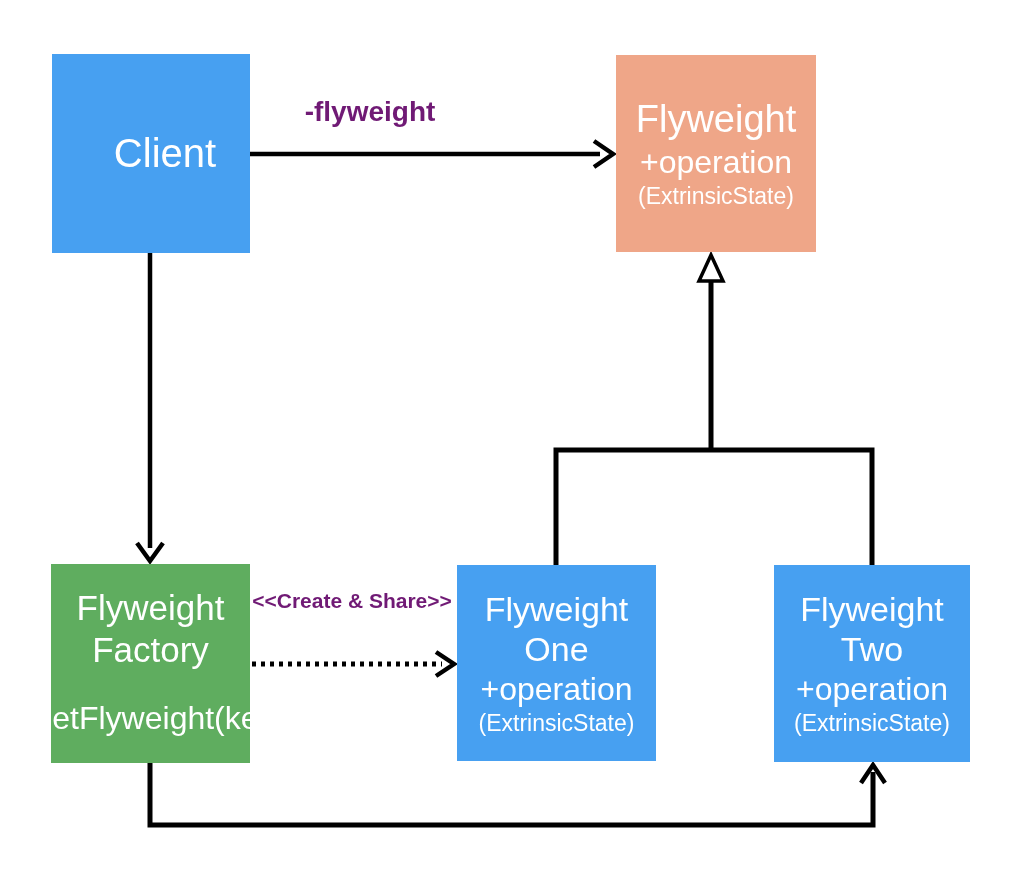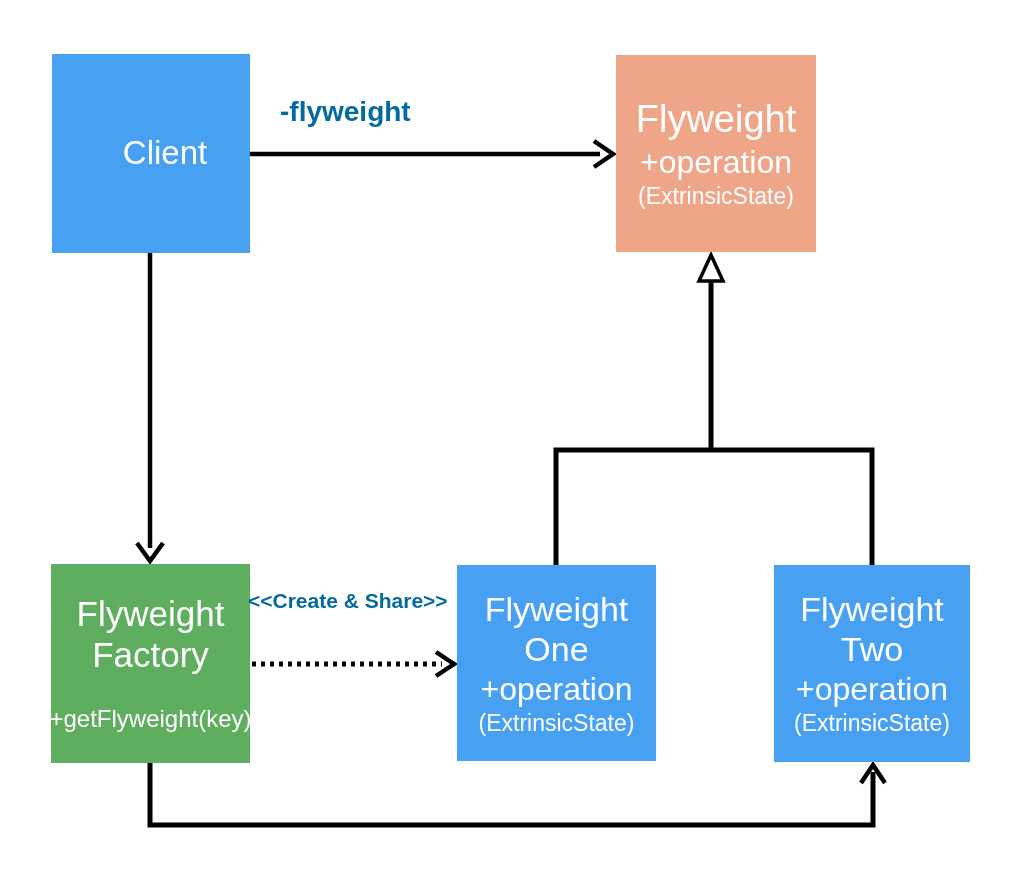--- a/index.html
+++ b/index.html
@@ -25,32 +25,32 @@
     justify-content: center;
     text-align: center;
     color: #ffffff;
     line-height: 1.18;
   }
   .node-client      { left: 52px;  top: 54px;  width: 198px; height: 199px; }
   .node-flyweight   { left: 616px; top: 55px;  width: 200px; height: 197px; }
   .node-factory     { left: 51px;  top: 564px; width: 199px; height: 199px; }
   .node-one         { left: 457px; top: 565px; width: 199px; height: 196px; }
   .node-two         { left: 774px; top: 565px; width: 196px; height: 197px; }
-  .t-xl  { font-size: 33px; margin-left: 28px; }
+  .t-xl  { font-size: 40px; margin-left: 28px; }
   .t-lg  { font-size: 38px; }
   .t-md  { font-size: 35px; }
   .t-sm  { font-size: 34px; }
   .sub   { font-size: 32px; line-height: 1.25; }
   .sub2  { font-size: 23px; line-height: 1.25; }
-  .method{ font-size: 24px; line-height: 1.3; margin-top: 28px; }
+  .method{ font-size: 32px; line-height: 1.3; margin-top: 28px; }
   .edge-label {
     position: absolute;
-    color: #0369a1;
+    color: #701a75;
     font-weight: bold;
-    text-align: left;
+    text-align: center;
   }
   .label-flyweight     { left: 280px; top: 96px;  width: 180px; font-size: 28px; }
   .label-create-share  { left: 248px; top: 589px; width: 208px; font-size: 21px; }
 </style>
 </head>
 <body>
 
 <div class="stage">
 
   <svg class="edges-svg" viewBox="0 0 1024 883" xmlns="http://www.w3.org/2000/svg">

